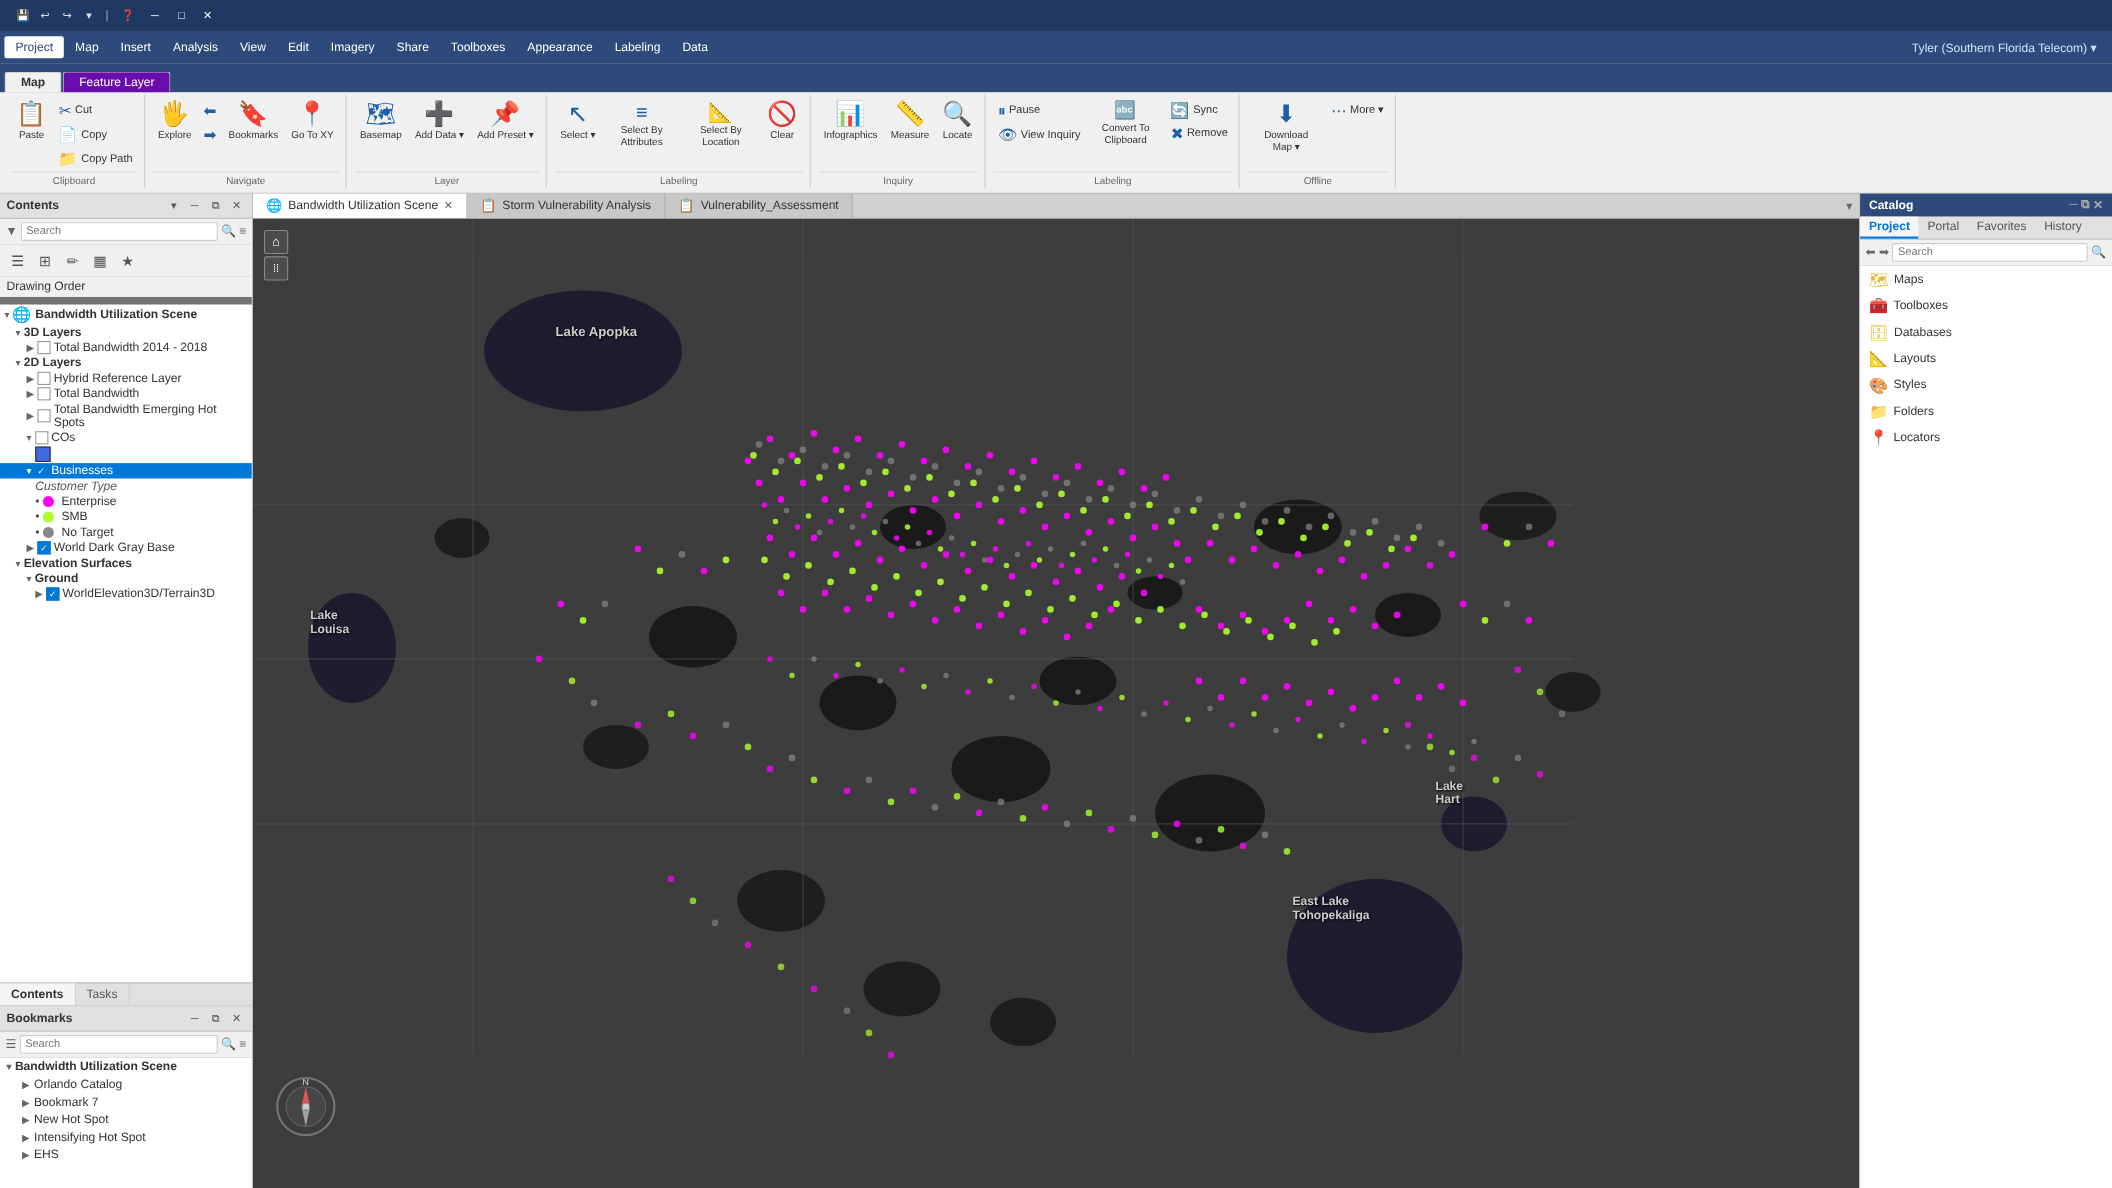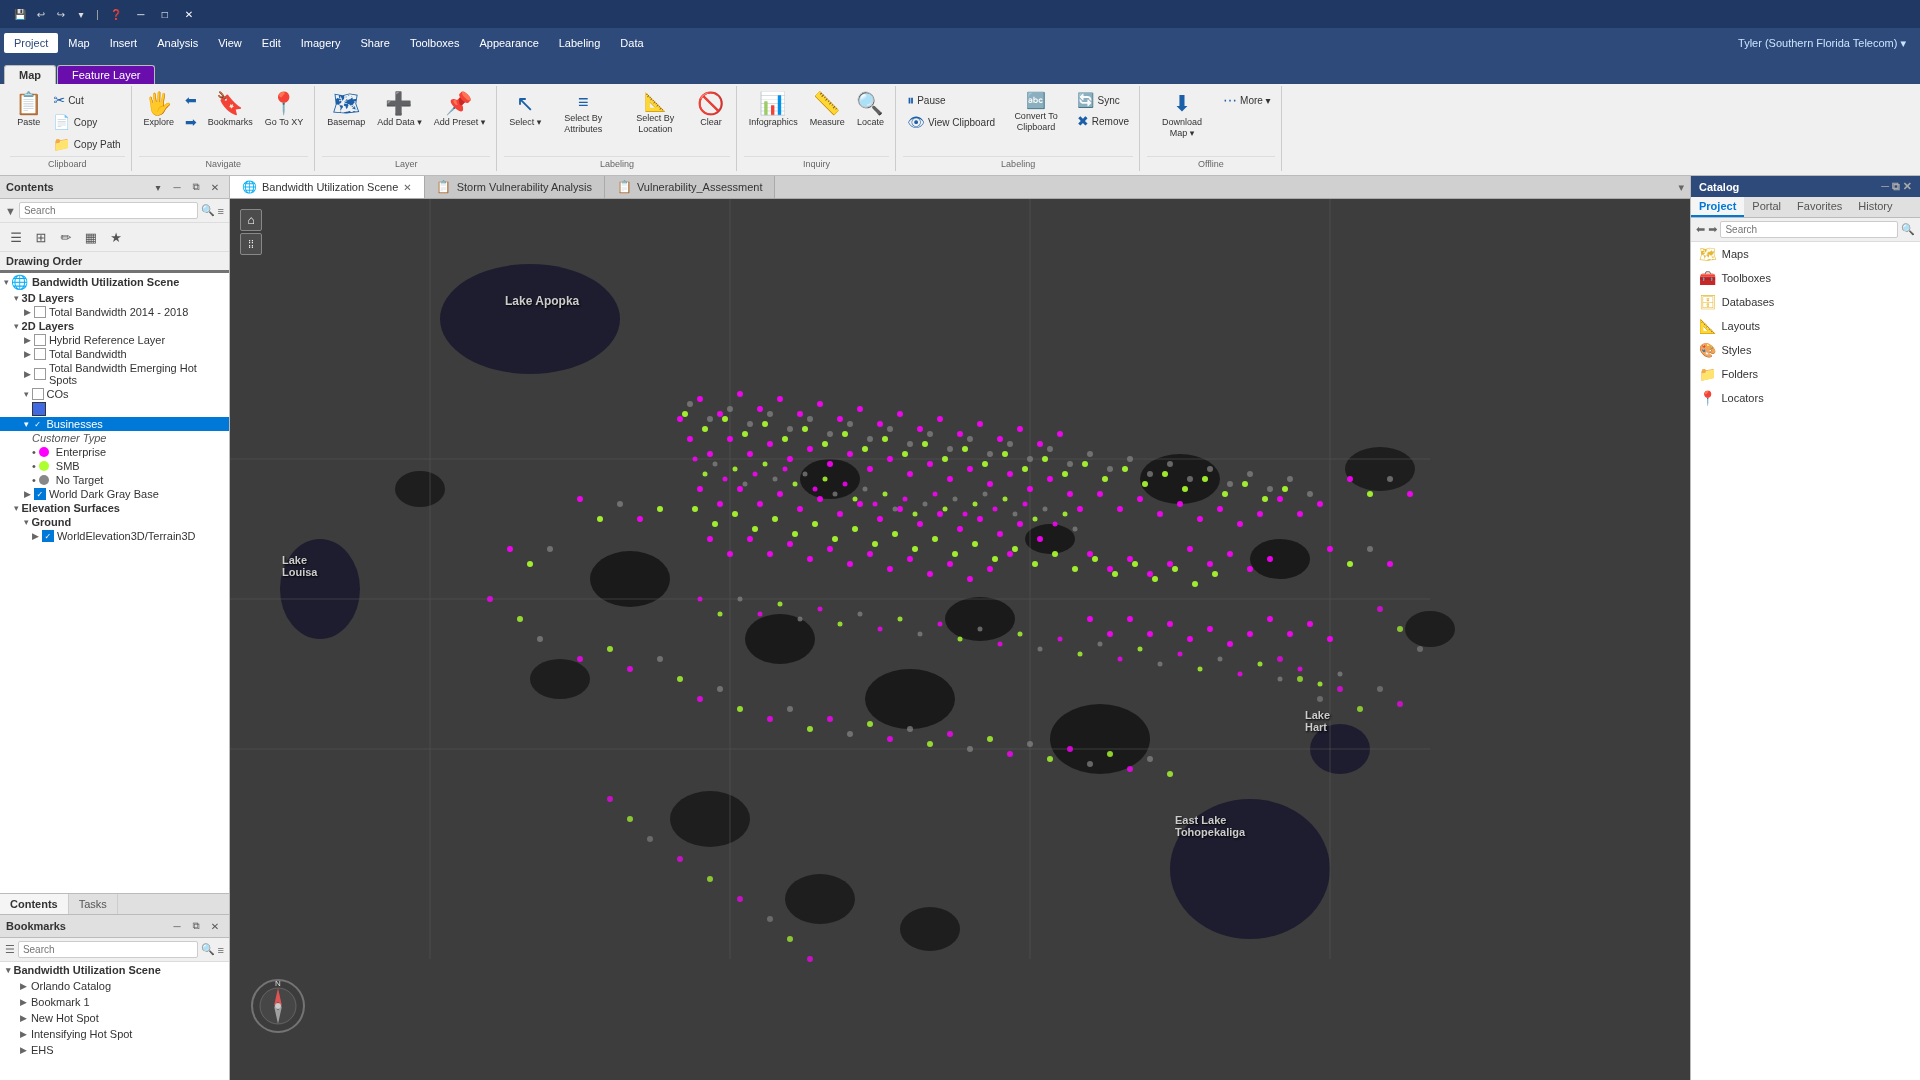--- a/index.html
+++ b/index.html
@@ -262,21 +262,21 @@
 
     <div class="ribbon-group">
       <div class="ribbon-group-content">
         <div style="display:flex;flex-direction:column;gap:1px;">
           <div class="ribbon-btn-small">
             <span class="icon-s">⏸</span>
             <span>Pause</span>
           </div>
           <div class="ribbon-btn-small">
             <span class="icon-s">👁</span>
-            <span>View Clipboard</span>
+            <span>View Inquiry</span>
           </div>
         </div>
         <div class="ribbon-btn">
           <span class="icon" style="font-size:16px;">🔤</span>
           <span class="label">Convert To Clipboard</span>
         </div>
         <div style="display:flex;flex-direction:column;gap:1px;">
           <div class="ribbon-btn-small">
             <span class="icon-s">🔄</span>
             <span>Sync</span>
@@ -328,21 +328,21 @@
         <span style="font-size:11px;color:#666;">🔍</span>
         <span style="font-size:11px;color:#666;">≡</span>
       </div>
       <div id="contents-toolbar">
         <span class="ct-btn">☰</span>
         <span class="ct-btn">⊞</span>
         <span class="ct-btn">✏</span>
         <span class="ct-btn">▦</span>
         <span class="ct-btn">★</span>
       </div>
-      <div style="padding:3px 6px;font-size:11px;font-weight:700;color:#333;background:#f0f0f0;border-bottom:3px solid #737373;">Drawing Order</div>
+      <div style="padding:3px 6px;font-size:11px;font-weight:400;color:#333;background:#f0f0f0;border-bottom:7px solid #737373;">Drawing Order</div>
       <div id="layer-list">
 
         <div class="layer-item">
           <span class="expand-btn">▾</span>
           <span style="font-size:14px;">🌐</span>
           <span class="layer-name layer-group">Bandwidth Utilization Scene</span>
         </div>
 
         <div class="layer-item layer-indent-1">
           <span class="expand-btn">▾</span>
@@ -449,21 +449,21 @@
         <div class="bookmark-group">
           <span class="bookmark-arrow">▾</span>
           <span>Bandwidth Utilization Scene</span>
         </div>
         <div class="bookmark-item">
           <span class="bookmark-arrow">▶</span>
           <span>Orlando Catalog</span>
         </div>
         <div class="bookmark-item">
           <span class="bookmark-arrow">▶</span>
-          <span>Bookmark 1</span>
+          <span>Bookmark 7</span>
         </div>
         <div class="bookmark-item">
           <span class="bookmark-arrow">▶</span>
           <span>New Hot Spot</span>
         </div>
         <div class="bookmark-item">
           <span class="bookmark-arrow">▶</span>
           <span>Intensifying Hot Spot</span>
         </div>
         <div class="bookmark-item">

